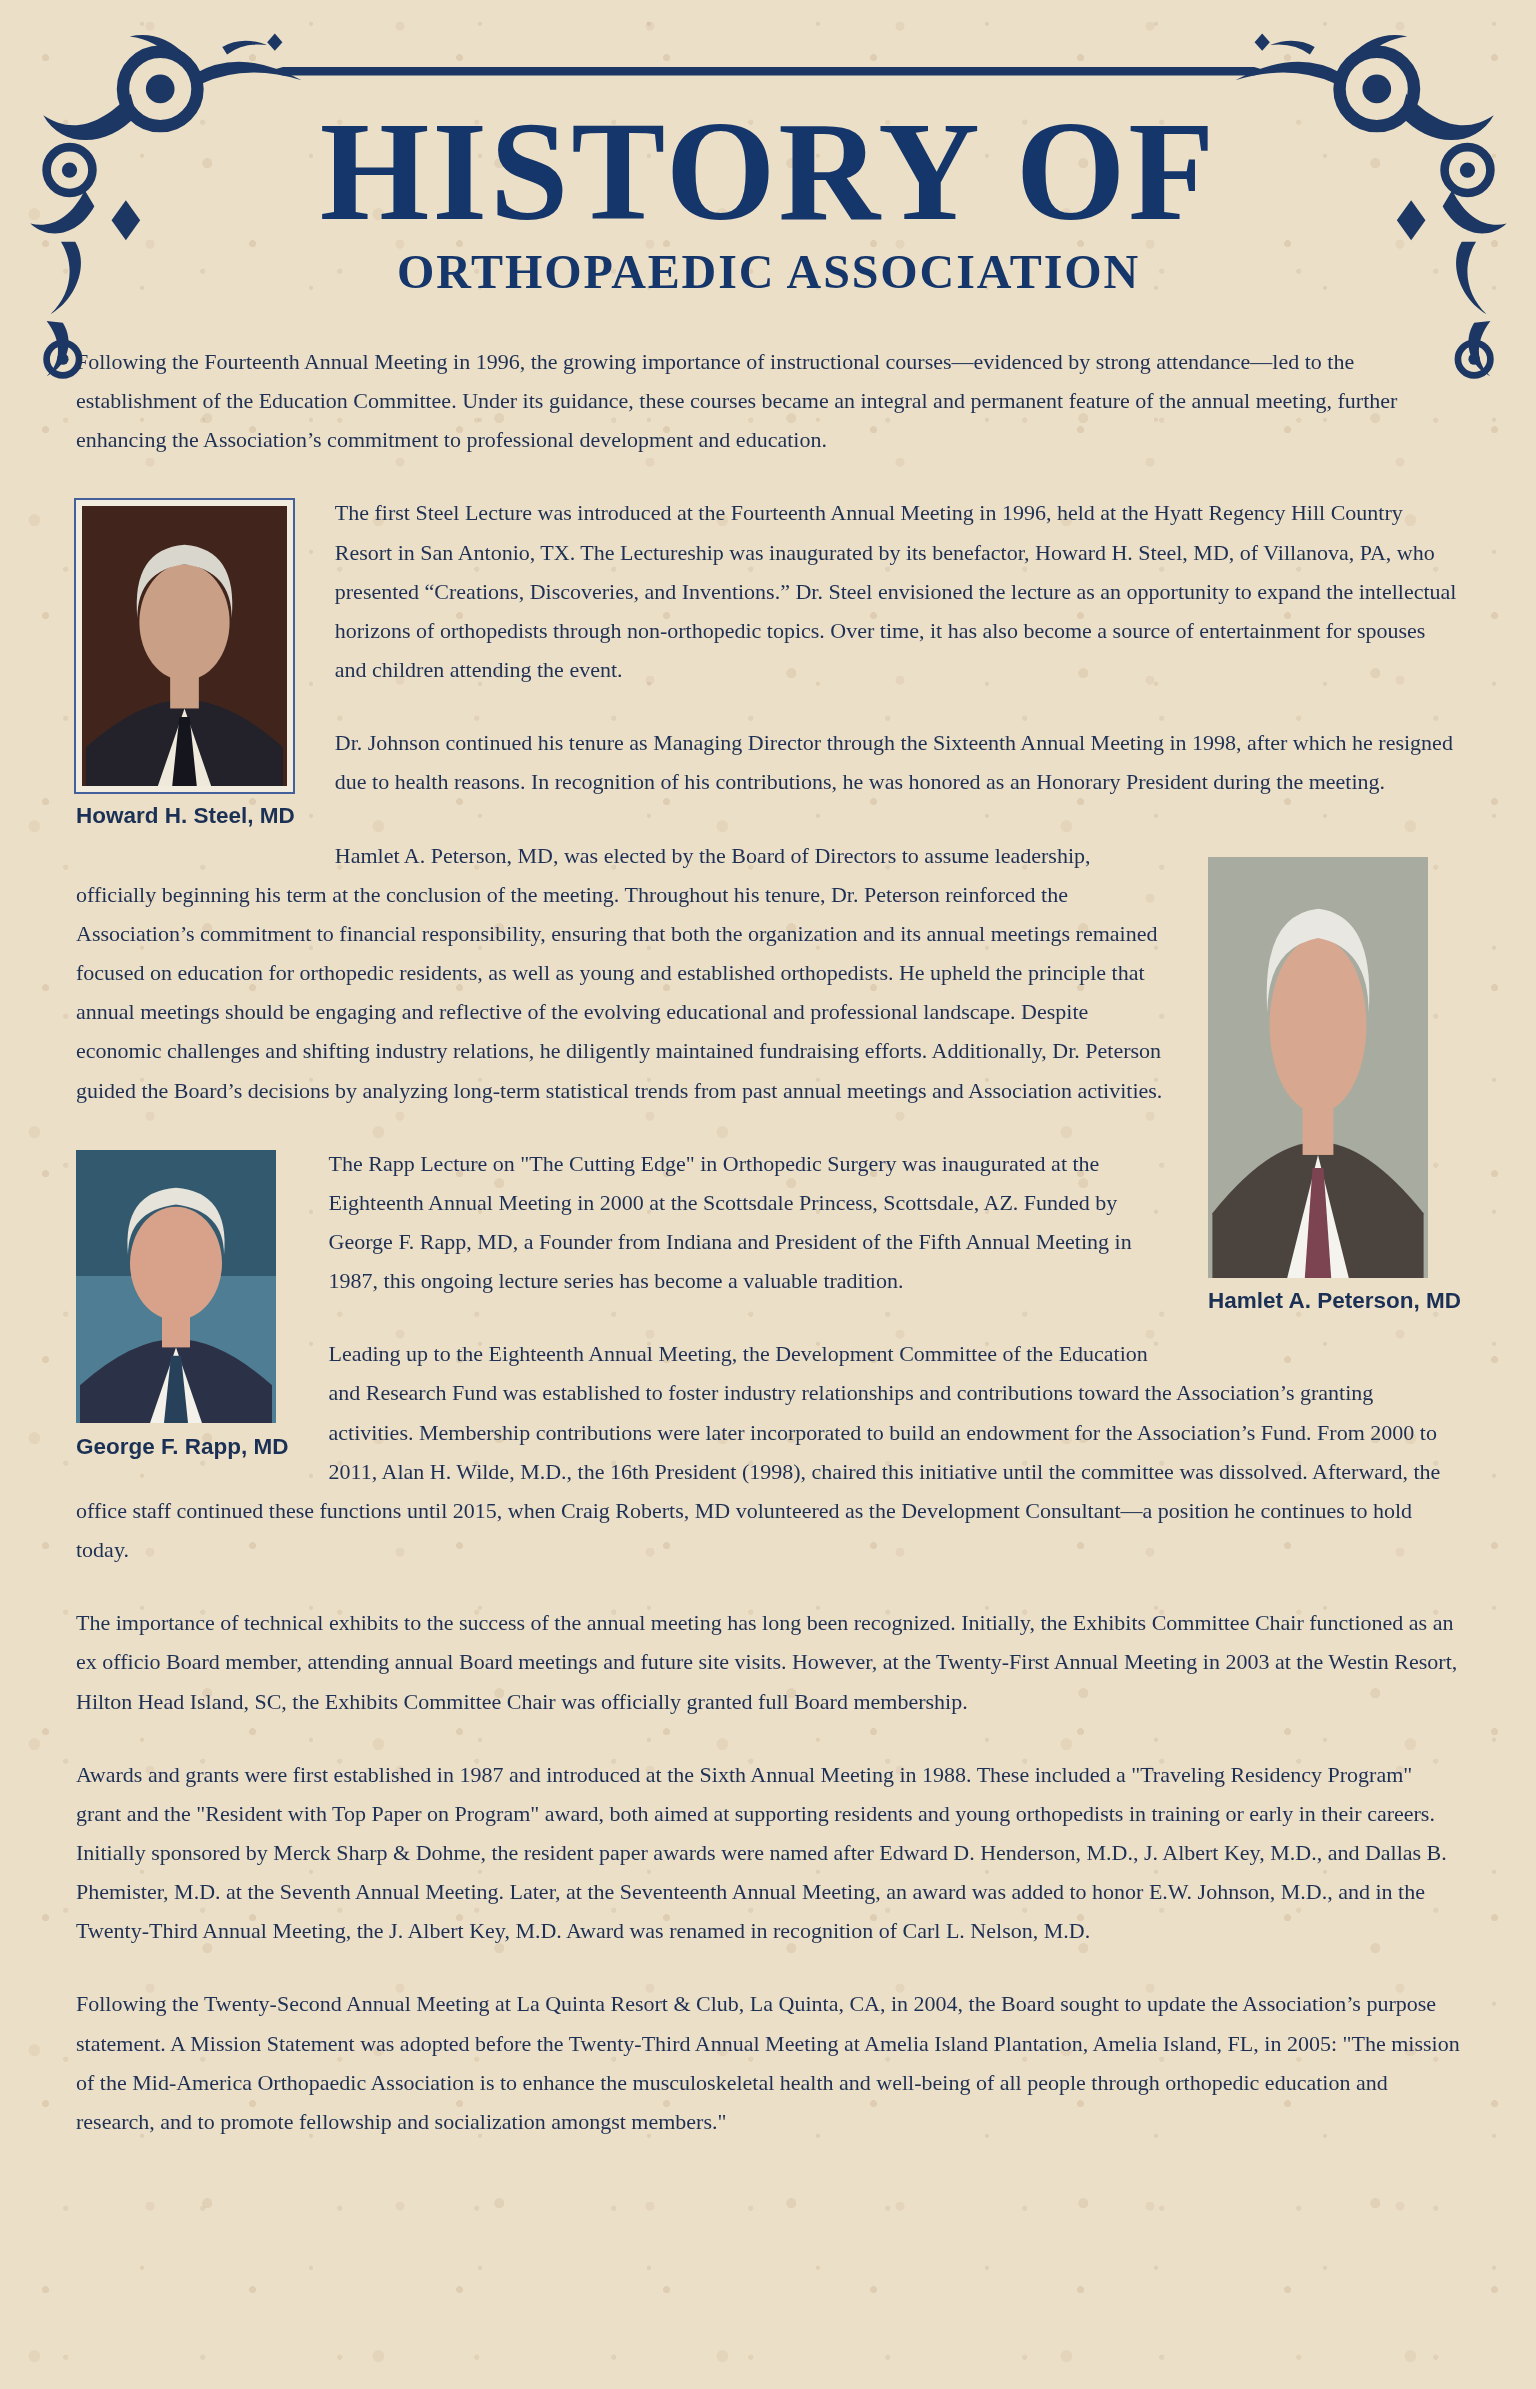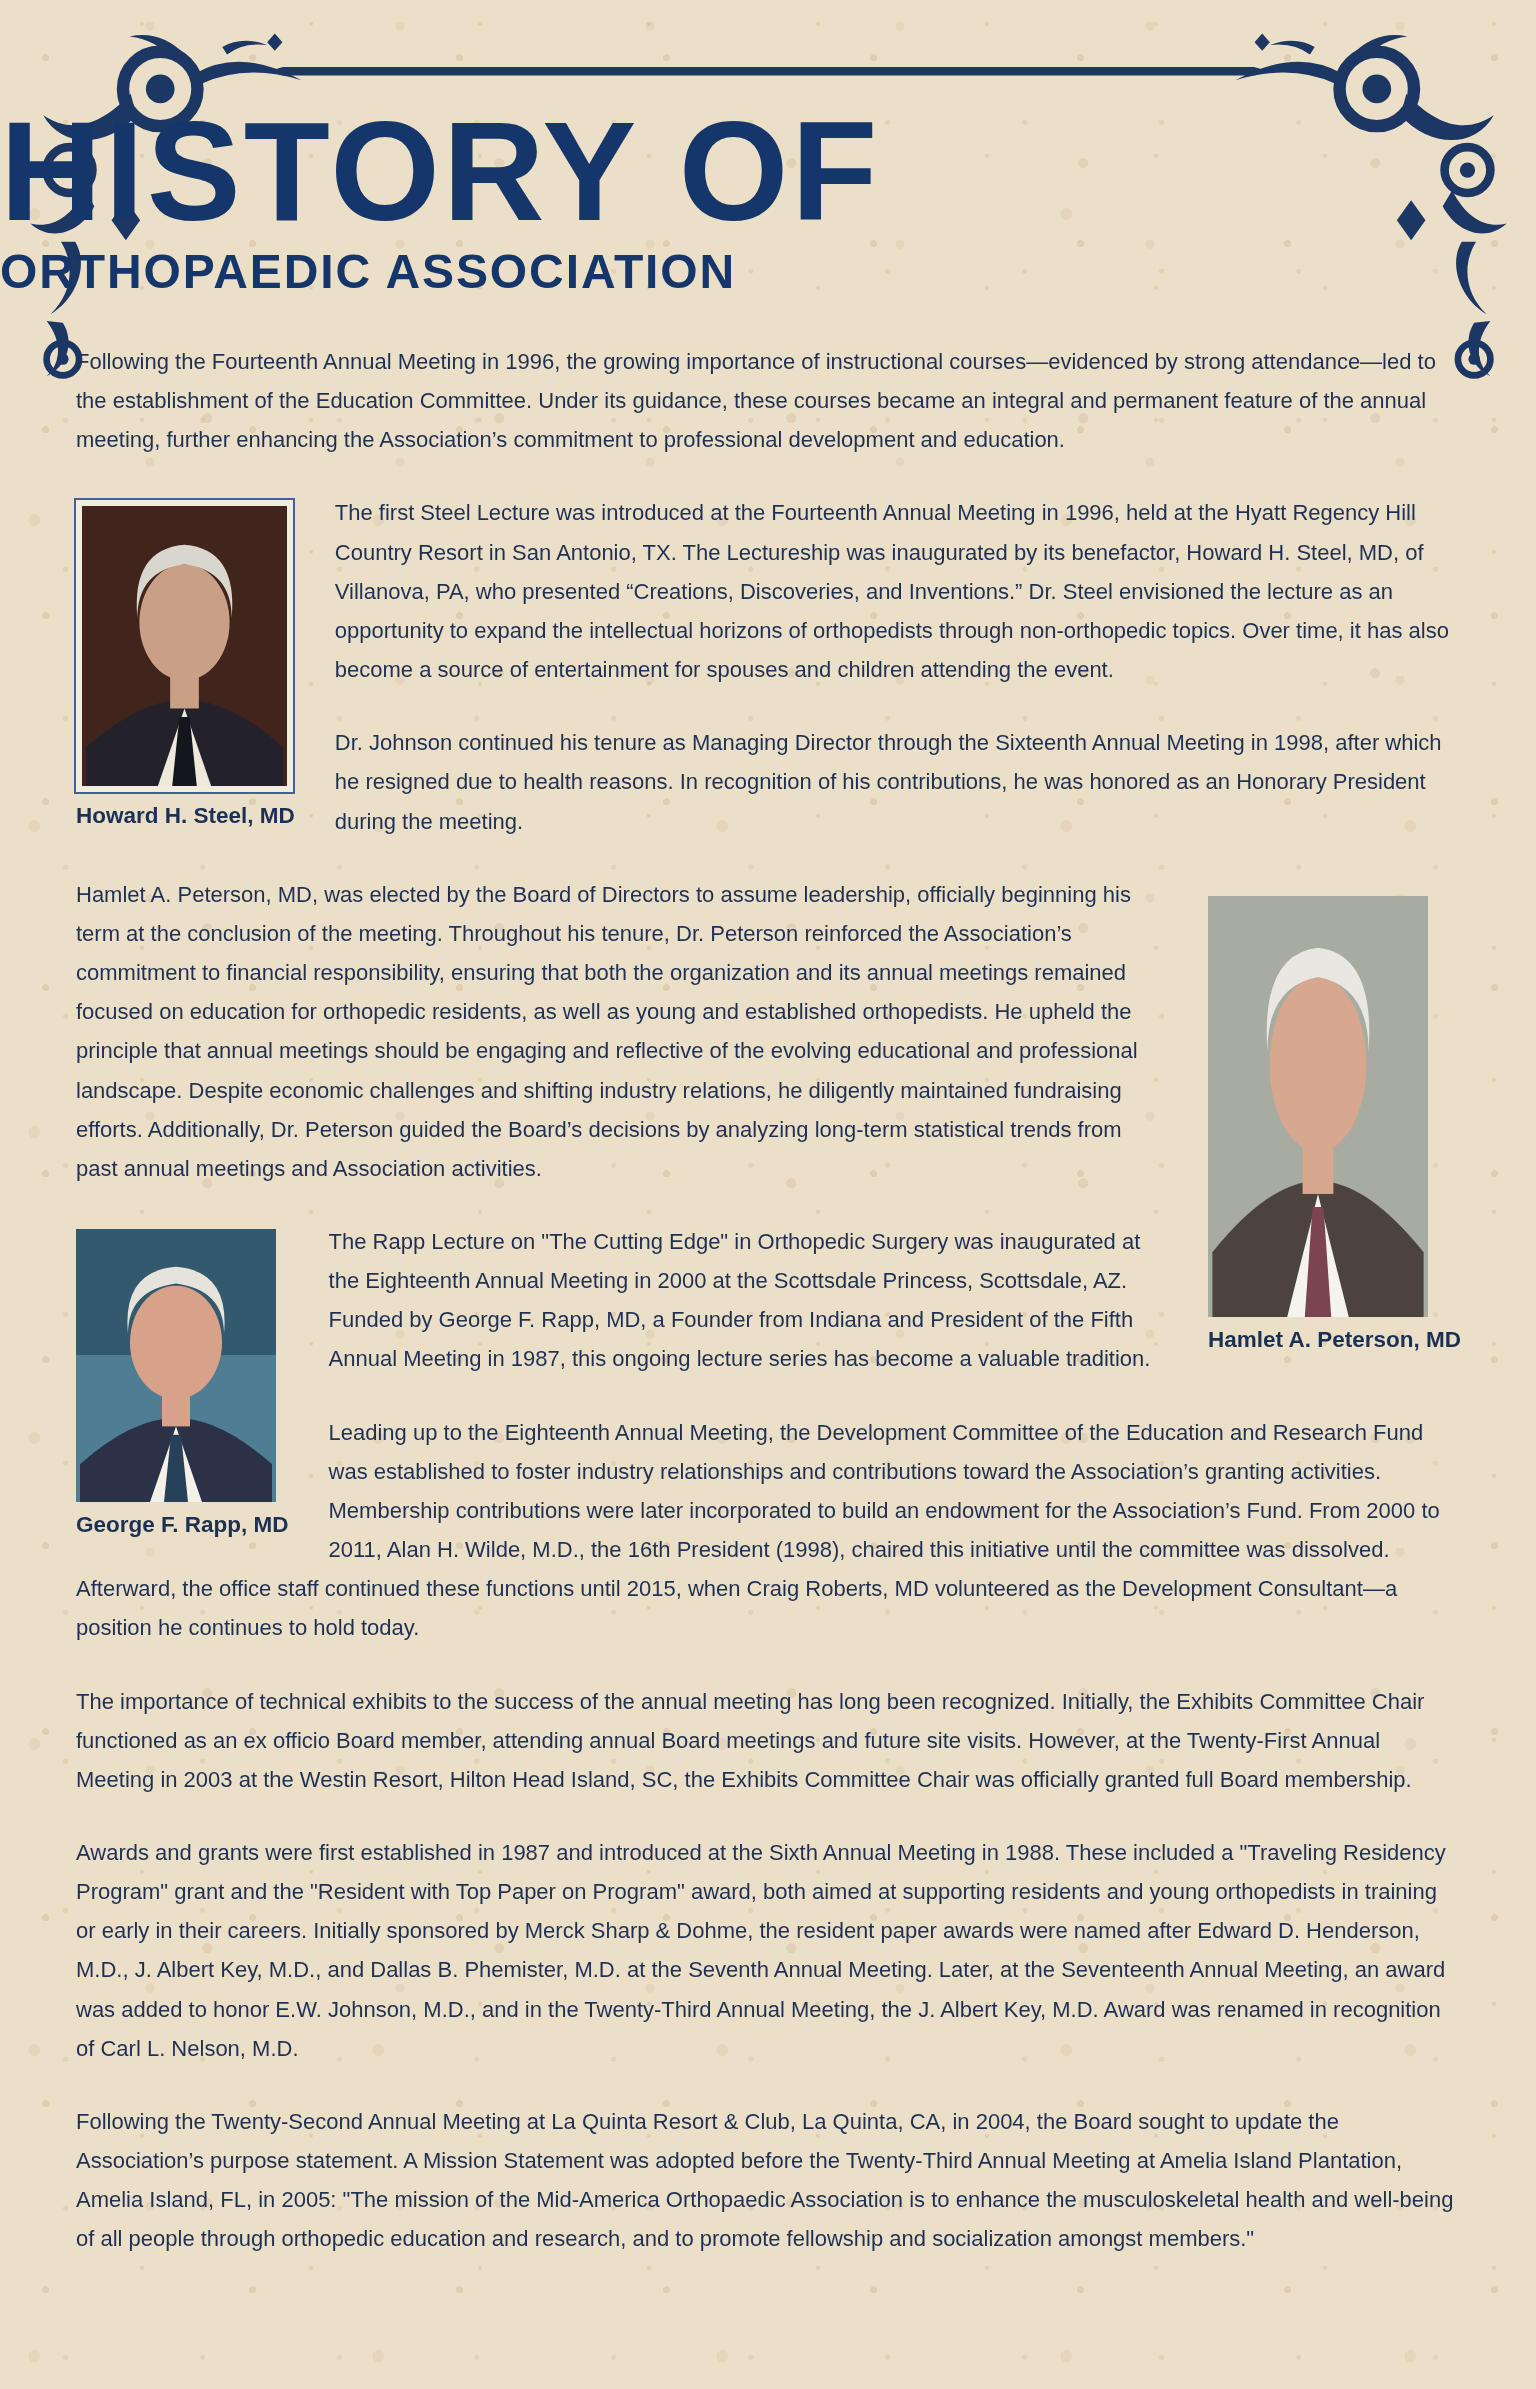--- a/index.html
+++ b/index.html
@@ -18,28 +18,28 @@
     color:#1e3054;
   }
   
   .corner{position:absolute;width:296px;height:373px;z-index:1;pointer-events:none;}
   .corner.tl{top:17px;left:17px;}
   .corner.tr{top:17px;right:17px;transform:scaleX(-1);}
   .hline{position:absolute;left:268px;right:268px;height:8.6px;background:#1c3763;
     clip-path:polygon(0 50%,1.5% 0,98.5% 0,100% 50%,98.5% 100%,1.5% 100%);}
   .hline.top{top:67px;}
   
-  .title-block{position:relative;z-index:2;text-align:left;padding-top:100px;
-    font-family:Liberation Sans, sans-serif;color:#15366b;}
+  .title-block{position:relative;z-index:2;text-align:center;padding-top:100px;
+    font-family:Liberation Serif, serif;color:#15366b;}
   .t1{font-size:141px;font-weight:700;line-height:1.02;letter-spacing:2.9px;}
   .t2{font-size:158px;font-weight:700;line-height:1.02;letter-spacing:1px;}
   .t3{font-size:48px;font-weight:700;line-height:1.15;letter-spacing:1.9px;}
   
   .content{position:relative;z-index:2;margin:43px 76px 0 76px;font-size:22px;line-height:1.78;}
-  .para{margin:0 0 34px 0;}
+  .para{margin:0 0 34px 0;font-family:Liberation Serif, serif;}
   .para:after{content:"";display:block;clear:none;}
   
   figure{margin:0;}
   .fig{display:block;}
   .fig .photo{display:block;}
   .fig figcaption{font-weight:700;text-align:center;font-size:22.5px;color:#1b3055;margin-top:8.6px;line-height:1.3;}
   .fig-left{float:left;margin:6.7px 40px 23px 0;}
   .fig-right{float:right;margin:21px 0 23px 40px;}
   .photo{position:relative;overflow:hidden;}
   .photo svg{display:block;width:100%;height:100%;}

